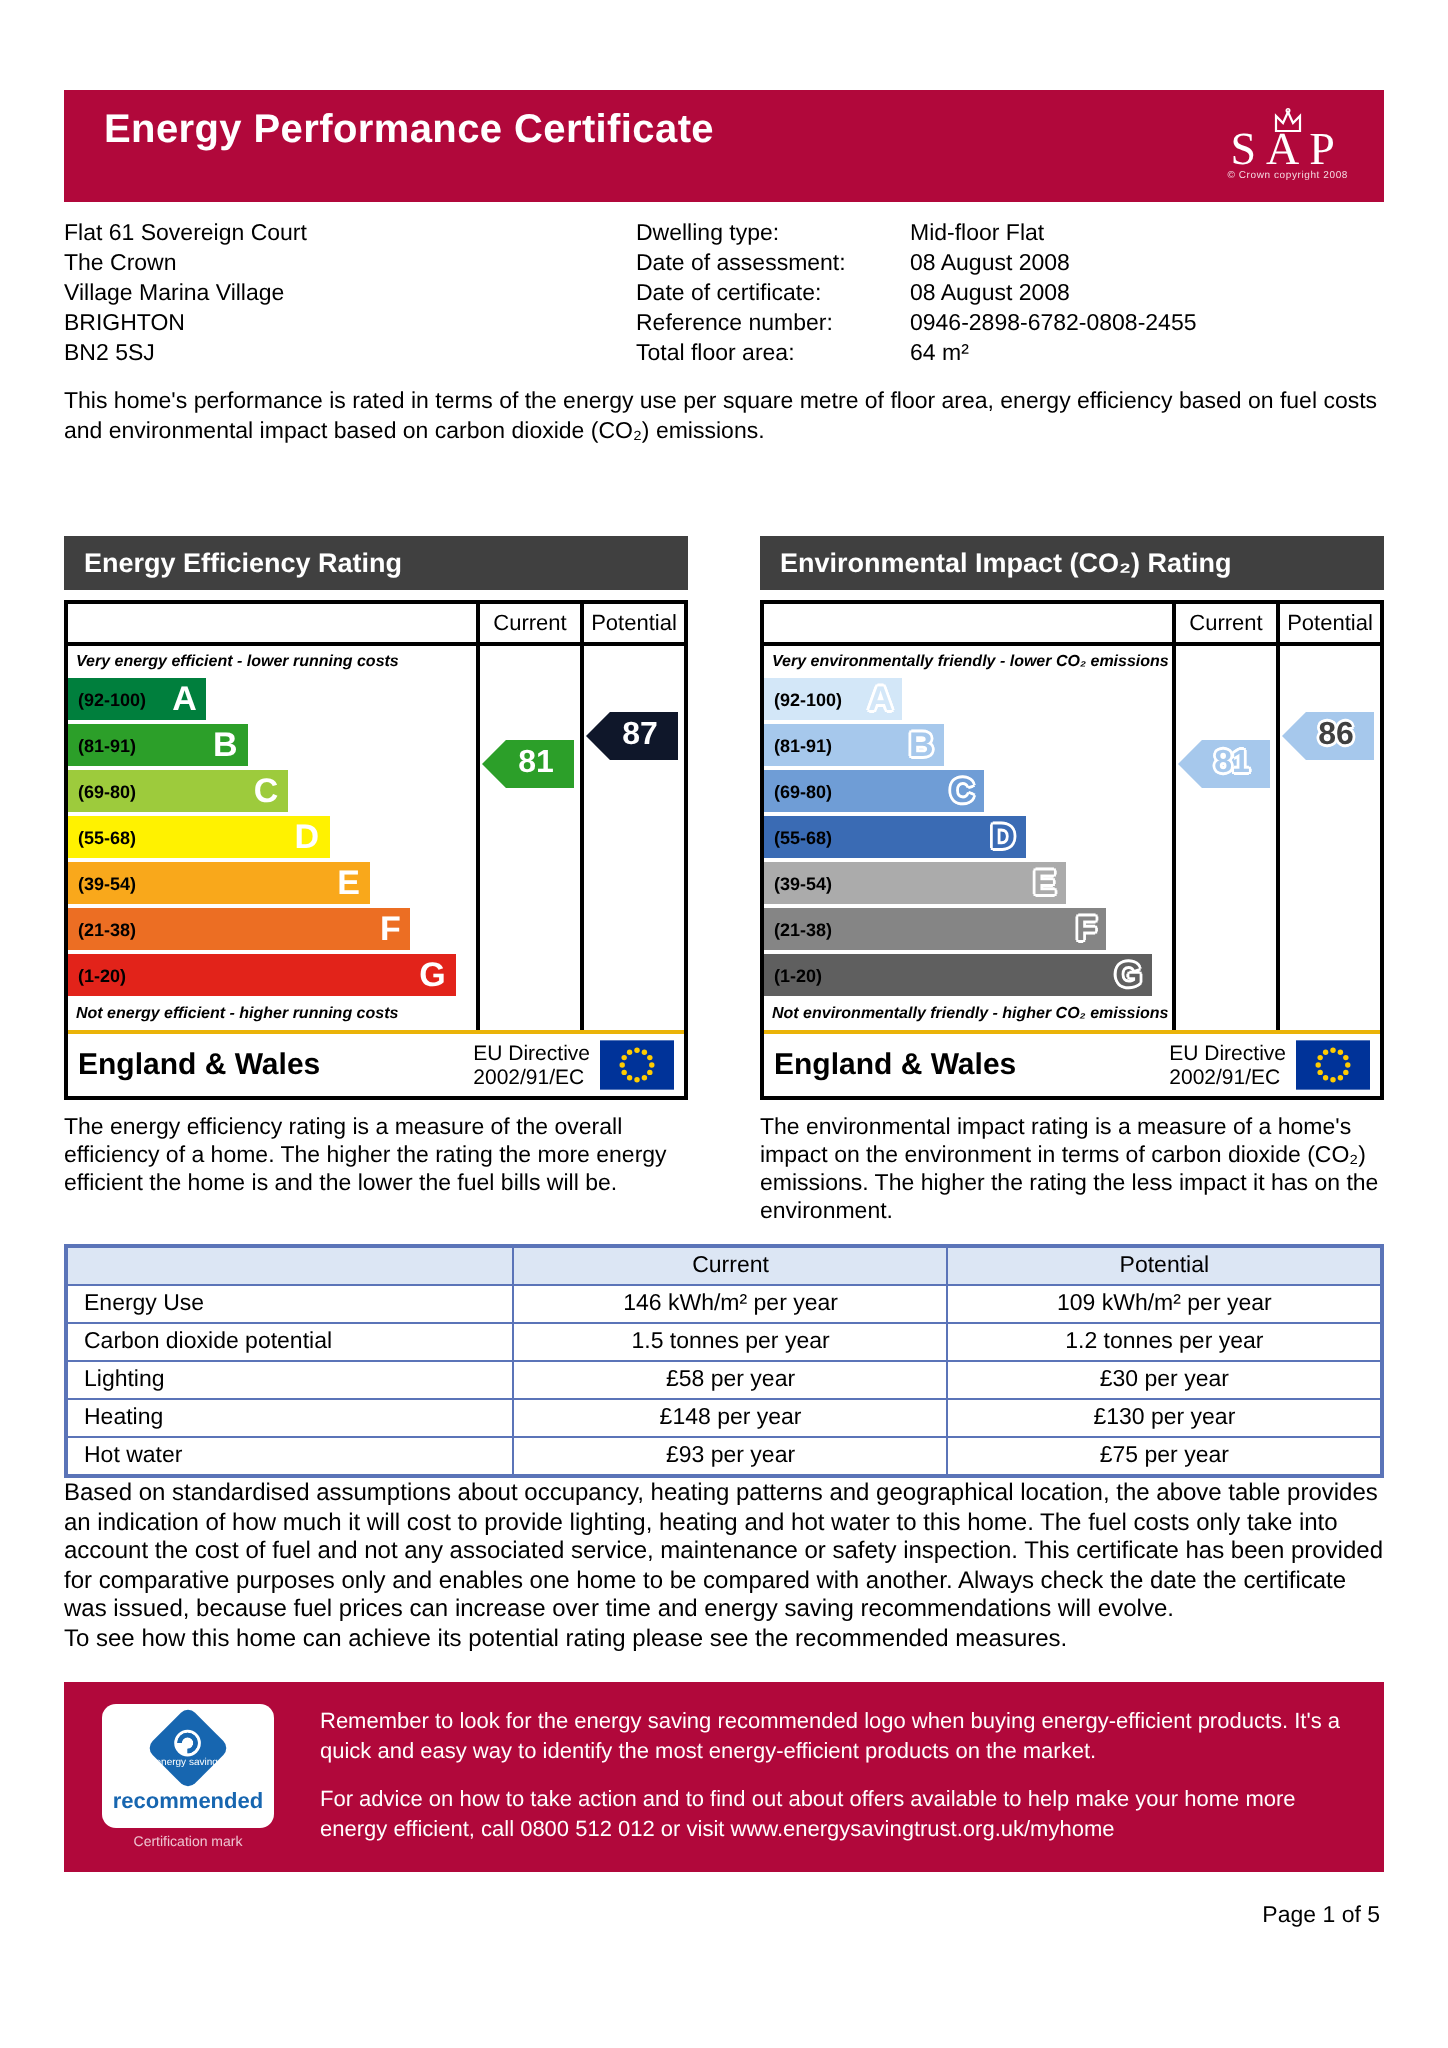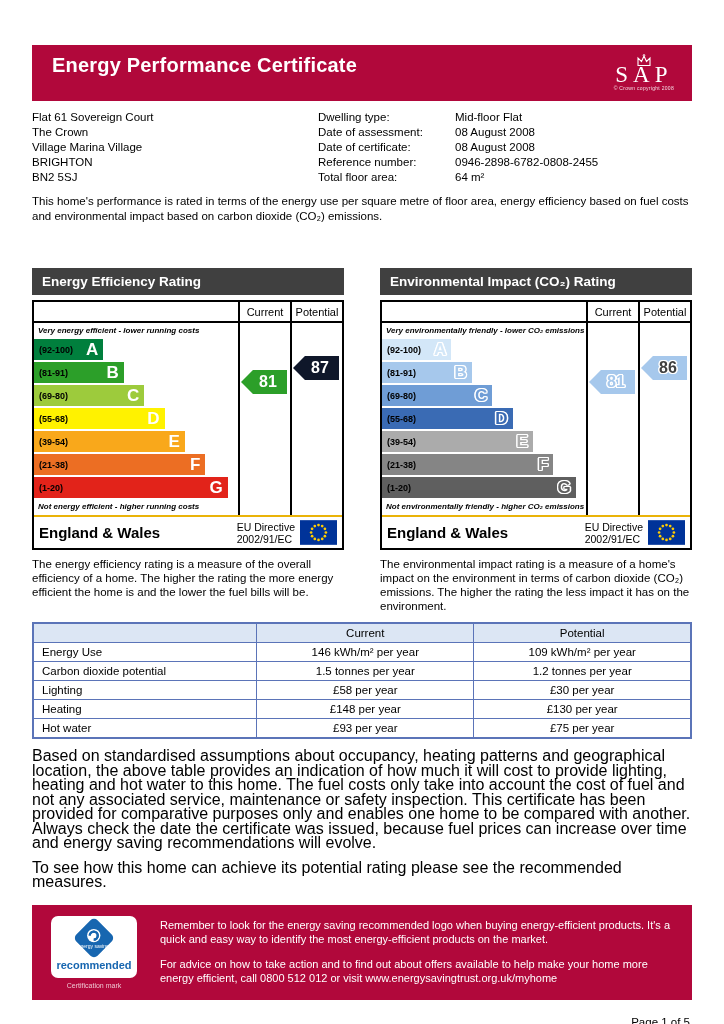--- a/index.html
+++ b/index.html
@@ -71,21 +71,21 @@
   .desc-row { display:flex; gap:36px; margin-top:7px; }
   .desc-row p { flex:1; font-size:11.5px; line-height:14px; }
 
   
   .section-banner { background:#b1083b; color:#fff; font-weight:bold; font-size:12.5px; padding:6px 12px; margin-top:10px; }
   table.cost-table { width:100%; border-collapse:collapse; margin-top:9px; border:2px solid #5b74b8; }
   .cost-table th, .cost-table td { border:1px solid #5b74b8; font-size:11.5px; font-weight:normal; padding:3px 8px; }
   .cost-table thead th { background:#dce6f4; text-align:center; }
   .cost-table td.c1 { width:34%; text-align:left; }
   .cost-table td.c2, .cost-table td.c3 { width:33%; text-align:center; }
-  .body-text { font-size:16px; line-height:14.5px; margin-top:10px; }
+  .body-text { font-size:12px; line-height:14.5px; }
 
   
   .est-box { background:#b1083b; color:#fff; margin-top:15px; padding:11px 14px; display:flex; gap:18px; min-height:94px; }
   .est-logo { width:96px; display:flex; flex-direction:column; align-items:center; }
   .logo-card { background:#fff; border-radius:7px; width:86px; height:62px; display:flex; flex-direction:column; align-items:center; overflow:hidden; }
   .diamond-wrap { height:40px; display:flex; align-items:center; justify-content:center; margin-top:2px; }
   .diamond { width:30px; height:30px; background:#1766b0; border-radius:5px; transform:rotate(45deg); display:flex; align-items:center; justify-content:center; }
   .diamond-inner { transform:rotate(-45deg); display:flex; flex-direction:column; align-items:center; }
   .logo-top-text { font-size:5px; color:#fff; white-space:nowrap; margin-top:-1px; }
   .rec { color:#1766b0; font-weight:bold; font-size:11px; margin-top:1px; }

